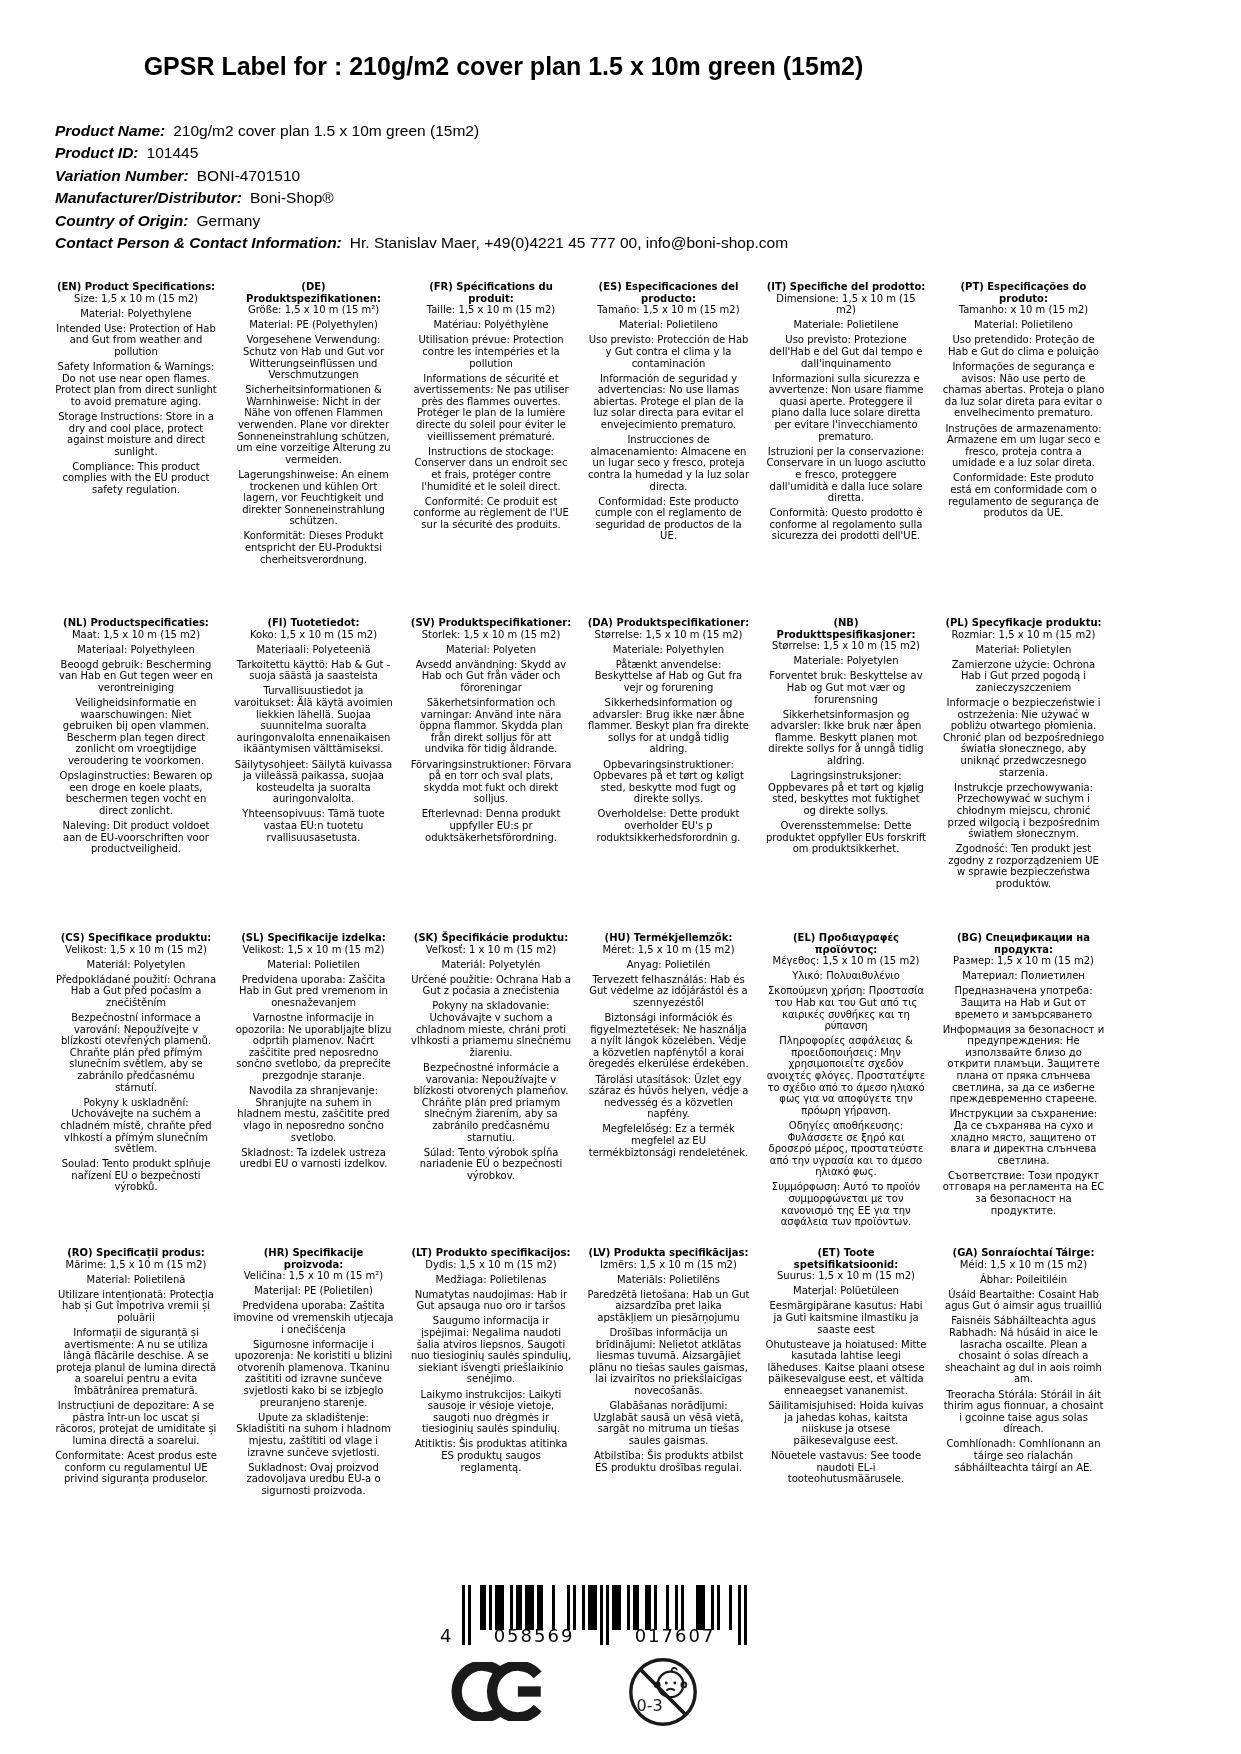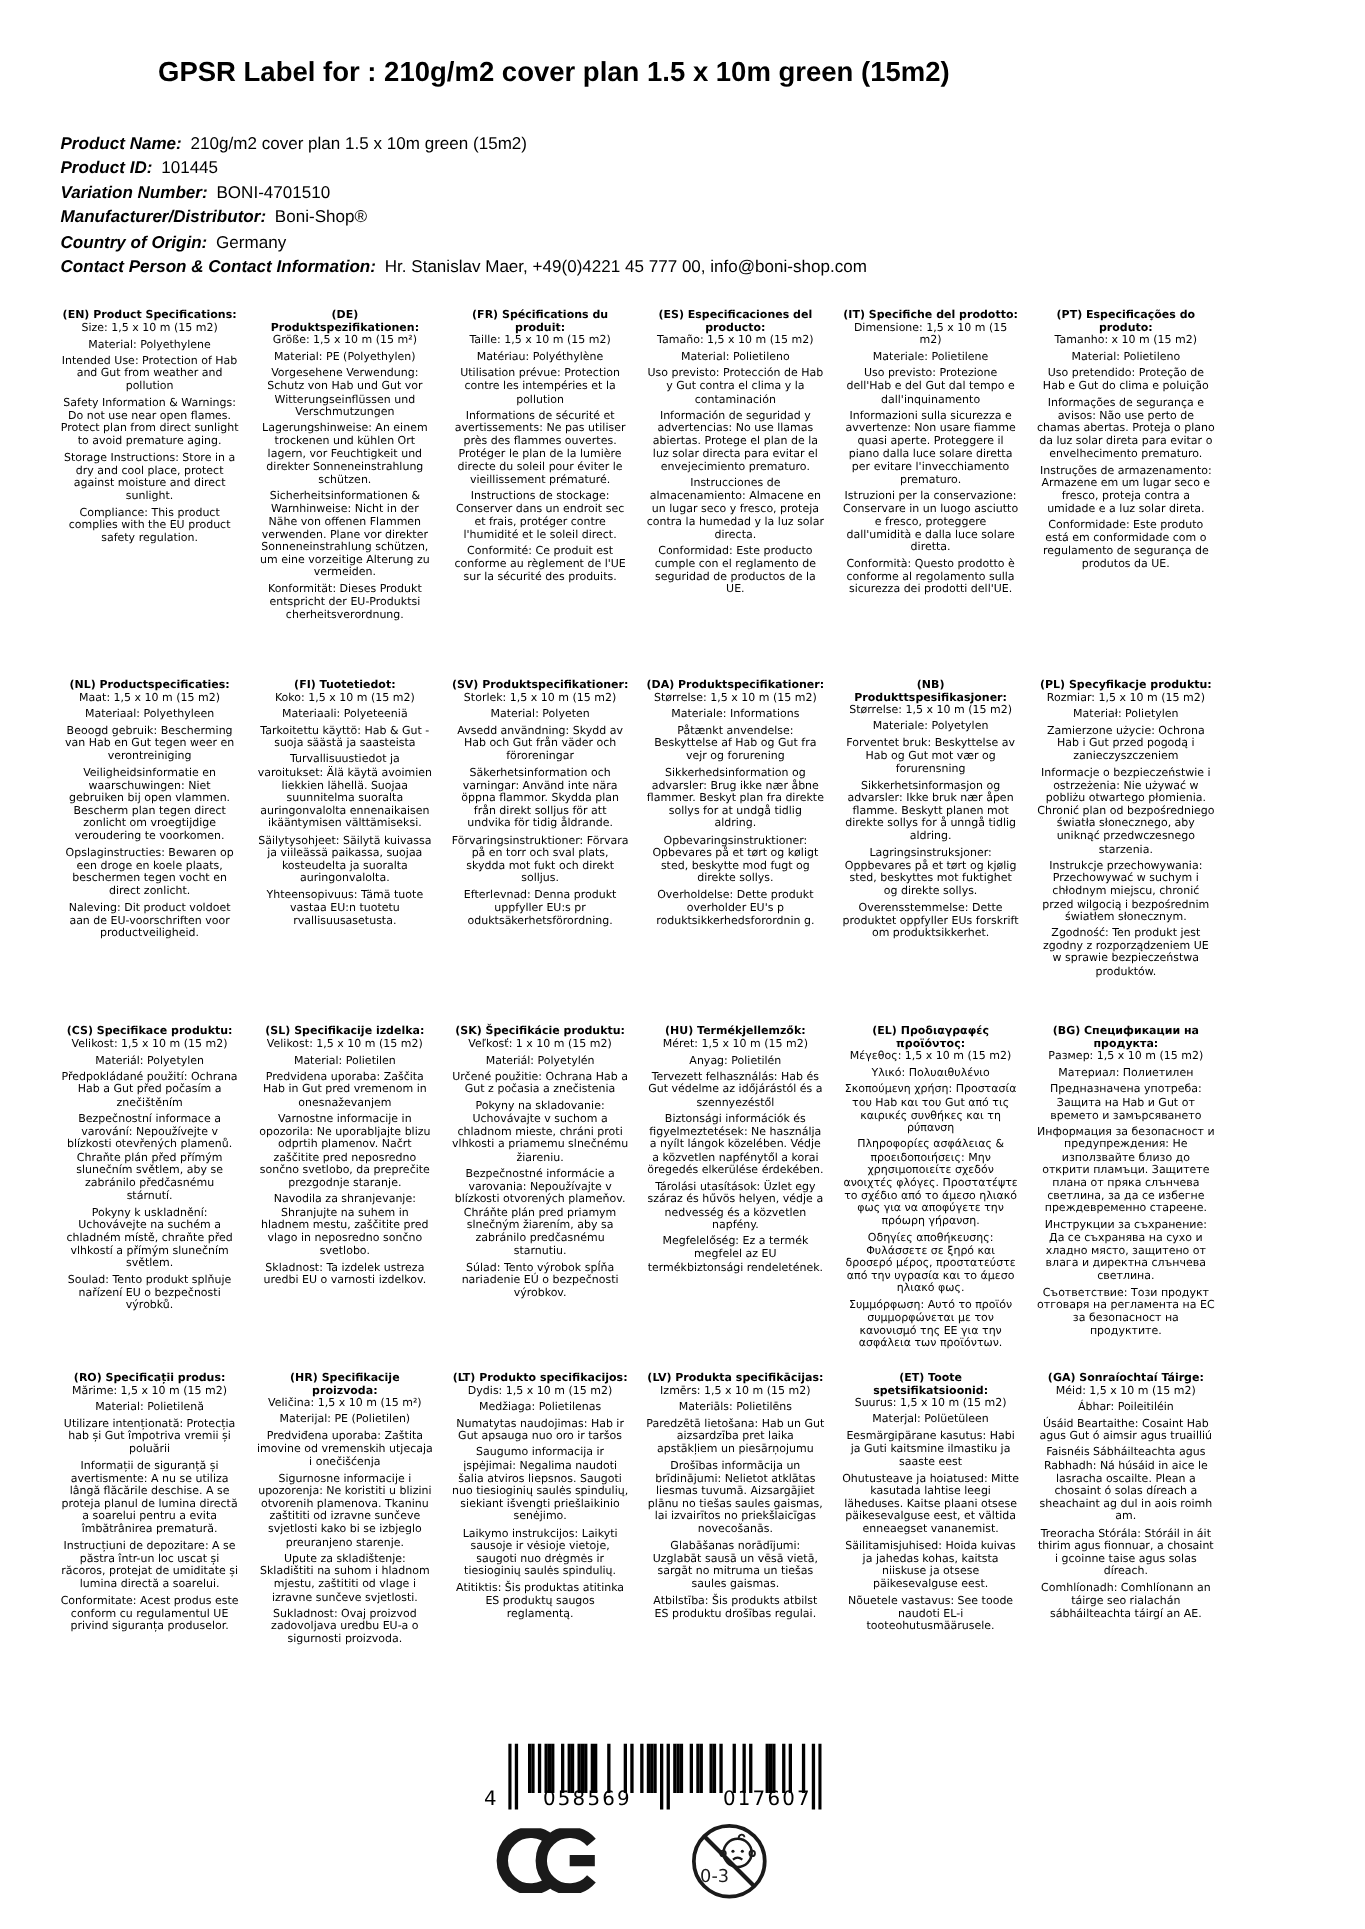--- a/index.html
+++ b/index.html
@@ -14,21 +14,21 @@
             grid-template-columns:repeat(6,162px);column-gap:15.5px;text-align:center;}
   .block{font-size:10px;line-height:11.6px;}
   .block-title{font-weight:bold;margin:0;}
   .block p{margin:0 0 3.5px 0;}
   .footer{position:absolute;left:0;top:1580px;width:1241px;height:174px;}
   .barcode{position:absolute;left:440px;top:5px;width:312px;height:66px;}
   #barcode-svg{position:absolute;left:22px;top:0;}
   .bc-digit{position:absolute;font-family:"DejaVu Sans",sans-serif;font-size:18px;top:40px;}
   .bc-first{left:0px;}
   .bc-left{left:31px;width:126px;text-align:center;letter-spacing:2px;}
-  .bc-right{left:172px;width:126px;text-align:right;letter-spacing:2px;}
+  .bc-right{left:172px;width:126px;text-align:center;letter-spacing:2px;}
   .ce-mark{position:absolute;left:450px;top:82px;}
   .age-icon{position:absolute;left:627px;top:76px;}
 </style>
 </head>
 <body>
 
 <div class="page">
 
   <h1 class="title">GPSR Label for : 210g/m2 cover plan 1.5 x 10m green (15m2)</h1>
 
@@ -49,22 +49,22 @@
         <p>Intended Use: Protection of Hab and Gut from weather and pollution</p>
         <p>Safety Information &amp; Warnings: Do not use near open flames. Protect plan from direct sunlight to avoid premature aging.</p>
         <p>Storage Instructions: Store in a dry and cool place, protect against moisture and direct sunlight.</p>
         <p>Compliance: This product complies with the EU product safety regulation.</p>
       </div>
       <div class="block">
         <div class="block-title">(DE) Produktspezifikationen:</div>
         <p>Größe: 1,5 x 10 m (15 m²)</p>
         <p>Material: PE (Polyethylen)</p>
         <p>Vorgesehene Verwendung: Schutz von Hab und Gut vor Witterungseinflüssen und Verschmutzungen</p>
+        <p>Sicherheitsinformationen &amp; Warnhinweise: Nicht in der Nähe von offenen Flammen verwenden. Plane vor direkter Sonneneinstrahlung schützen, um eine vorzeitige Alterung zu vermeiden.</p>
         <p>Lagerungshinweise: An einem trockenen und kühlen Ort lagern, vor Feuchtigkeit und direkter Sonneneinstrahlung schützen.</p>
-        <p>Sicherheitsinformationen &amp; Warnhinweise: Nicht in der Nähe von offenen Flammen verwenden. Plane vor direkter Sonneneinstrahlung schützen, um eine vorzeitige Alterung zu vermeiden.</p>
         <p>Konformität: Dieses Produkt entspricht der EU-Produktsi cherheitsverordnung.</p>
       </div>
       <div class="block">
         <div class="block-title">(FR) Spécifications du produit:</div>
         <p>Taille: 1,5 x 10 m (15 m2)</p>
         <p>Matériau: Polyéthylène</p>
         <p>Utilisation prévue: Protection contre les intempéries et la pollution</p>
         <p>Informations de sécurité et avertissements: Ne pas utiliser près des flammes ouvertes. Protéger le plan de la lumière directe du soleil pour éviter le vieillissement prématuré.</p>
         <p>Instructions de stockage: Conserver dans un endroit sec et frais, protéger contre l'humidité et le soleil direct.</p>
         <p>Conformité: Ce produit est conforme au règlement de l'UE sur la sécurité des produits.</p>
@@ -121,21 +121,21 @@
         <p>Storlek: 1,5 x 10 m (15 m2)</p>
         <p>Material: Polyeten</p>
         <p>Avsedd användning: Skydd av Hab och Gut från väder och föroreningar</p>
         <p>Säkerhetsinformation och varningar: Använd inte nära öppna flammor. Skydda plan från direkt solljus för att undvika för tidig åldrande.</p>
         <p>Förvaringsinstruktioner: Förvara på en torr och sval plats, skydda mot fukt och direkt solljus.</p>
         <p>Efterlevnad: Denna produkt uppfyller EU:s pr oduktsäkerhetsförordning.</p>
       </div>
       <div class="block">
         <div class="block-title">(DA) Produktspecifikationer:</div>
         <p>Størrelse: 1,5 x 10 m (15 m2)</p>
-        <p>Materiale: Informations</p>
+        <p>Materiale: Polyethylen</p>
         <p>Påtænkt anvendelse: Beskyttelse af Hab og Gut fra vejr og forurening</p>
         <p>Sikkerhedsinformation og advarsler: Brug ikke nær åbne flammer. Beskyt plan fra direkte sollys for at undgå tidlig aldring.</p>
         <p>Opbevaringsinstruktioner: Opbevares på et tørt og køligt sted, beskytte mod fugt og direkte sollys.</p>
         <p>Overholdelse: Dette produkt overholder EU's p roduktsikkerhedsforordnin g.</p>
       </div>
       <div class="block">
         <div class="block-title">(NB) Produkttspesifikasjoner:</div>
         <p>Størrelse: 1,5 x 10 m (15 m2)</p>
         <p>Materiale: Polyetylen</p>
         <p>Forventet bruk: Beskyttelse av Hab og Gut mot vær og forurensning</p>

